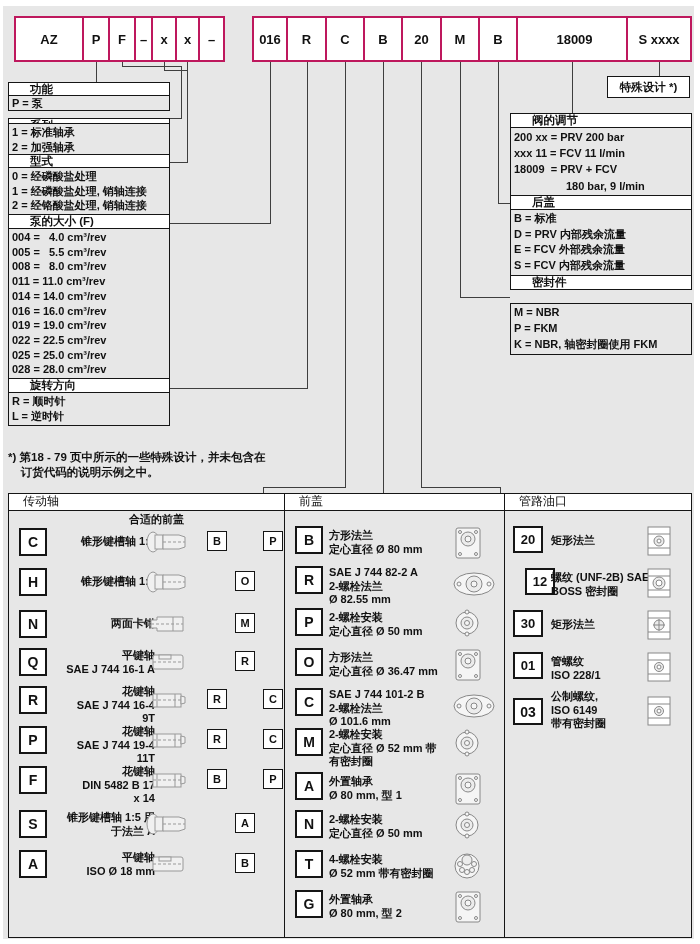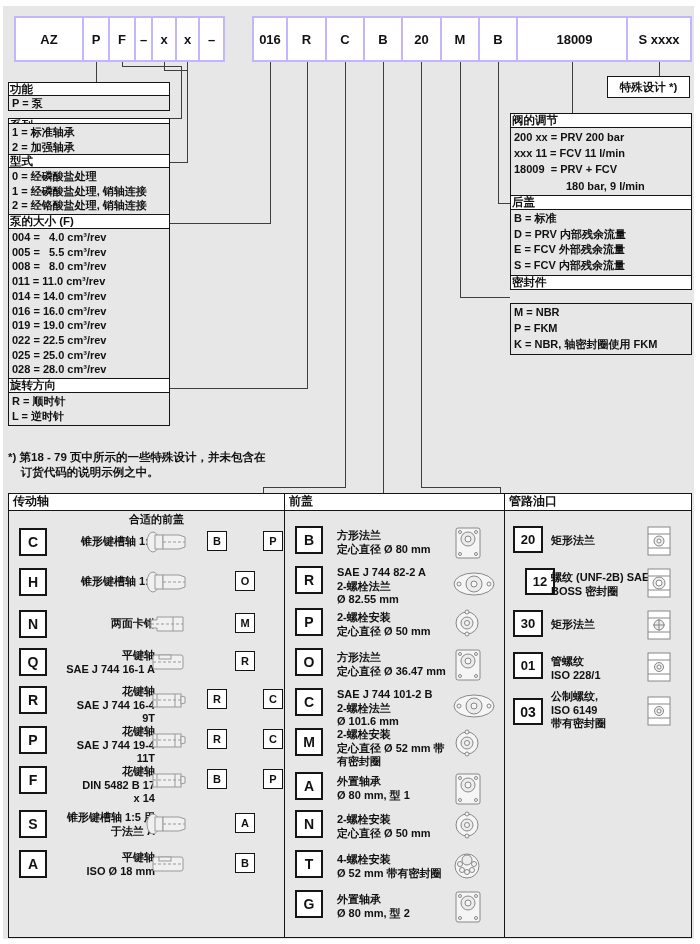--- a/index.html
+++ b/index.html
@@ -1,50 +1,50 @@
 <!DOCTYPE html>
 <html><head>
 <meta charset="utf-8">
 <style>
   html,body{margin:0;padding:0;}
   body{width:700px;height:944px;position:relative;background:#fff;
        font-family:"Liberation Sans","DejaVu Sans",sans-serif;color:#111;}
   #panel{position:absolute;left:3px;top:6px;width:691px;height:933px;background:#e7e7e7;}
   
-  .cb{position:absolute;top:16px;height:46px;background:#fff;border:2px solid #c4b5fd;
+  .cb{position:absolute;top:16px;height:46px;background:#fff;border:2px solid #be185d;
       box-sizing:border-box;display:flex;align-items:center;justify-content:center;
       font-weight:bold;font-size:13px;}
   
   .ln{position:absolute;background:#3f3f3f;}
   
   .hdr{position:absolute;background:#fff;border:1px solid #151515;box-sizing:border-box;
-       font-weight:bold;font-size:11.5px;line-height:13px;padding:0 1px;white-space:pre;}
+       font-weight:bold;font-size:11.5px;line-height:13px;padding:0 21px;white-space:pre;}
   .val{position:absolute;background:#e7e7e7;border:1px solid #151515;box-sizing:border-box;
        font-weight:bold;font-size:11px;padding:1px 3px;white-space:pre;}
   .colL{left:8px;width:162px;}
   .colR{left:510px;width:182px;}
   .special{position:absolute;left:607px;top:76px;width:83px;height:22px;background:#fff;
        border:1.5px solid #151515;box-sizing:border-box;display:flex;align-items:center;
        justify-content:center;font-weight:bold;font-size:11.5px;}
   .note{position:absolute;left:8px;top:450px;font-weight:bold;font-size:11.5px;
        line-height:15px;white-space:pre;}
   
   .sec{position:absolute;top:493px;height:445px;border:1px solid #151515;box-sizing:border-box;
        background:#e7e7e7;}
-  .sechdr{height:16px;background:#fff;border-bottom:1px solid #151515;font-weight:bold;
-       font-size:12px;line-height:15px;padding-left:4px;}
+  .sechdr{height:16px;background:#fff;border-bottom:1px solid #151515;font-weight:normal;
+       font-size:12px;line-height:15px;padding-left:14px;}
   .subhdr{position:absolute;left:120px;top:18px;width:150px;text-align:left;
        font-weight:bold;font-size:11px;}
   .row{position:absolute;left:0;width:100%;height:38px;}
   .codebox{position:absolute;left:10px;top:0;width:28px;height:28px;background:#fff;
        border:2px solid #151515;box-sizing:border-box;display:flex;align-items:center;
        justify-content:center;font-weight:bold;font-size:14px;}
   .rlbl{position:absolute;font-weight:bold;font-size:11px;line-height:13.5px;white-space:pre-line;}
   .slbl{left:46px;width:100px;text-align:right;}
-  .clbl{left:44px;width:132px;margin-left:8px;}
+  .clbl{left:44px;width:132px;}
   .plbl{left:46px;width:100px;}
   .sbox{position:absolute;top:3px;width:20px;height:20px;background:#fff;
        border:1.5px solid #151515;box-sizing:border-box;display:flex;align-items:center;
        justify-content:center;font-weight:bold;font-size:11px;}
   .sbox:empty{display:none;}
   .posL{left:198px}.posM{left:226px}.posR{left:254px}
   .sicon{position:absolute;left:136px;top:1px;}
   .cicon{position:absolute;left:168px;top:0;}
   .picon{position:absolute;left:142px;top:0;}
 </style>

